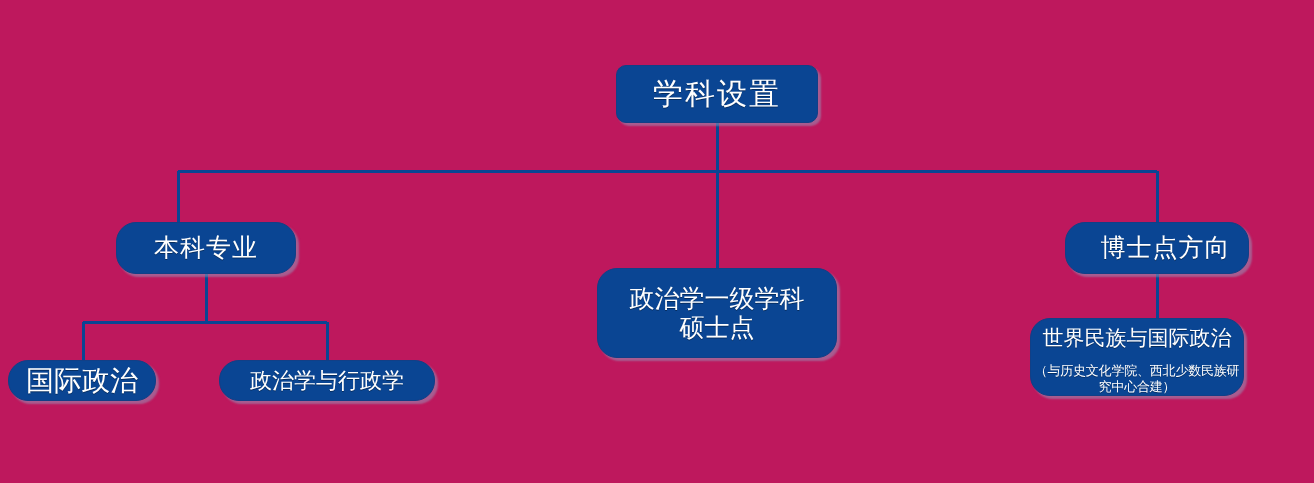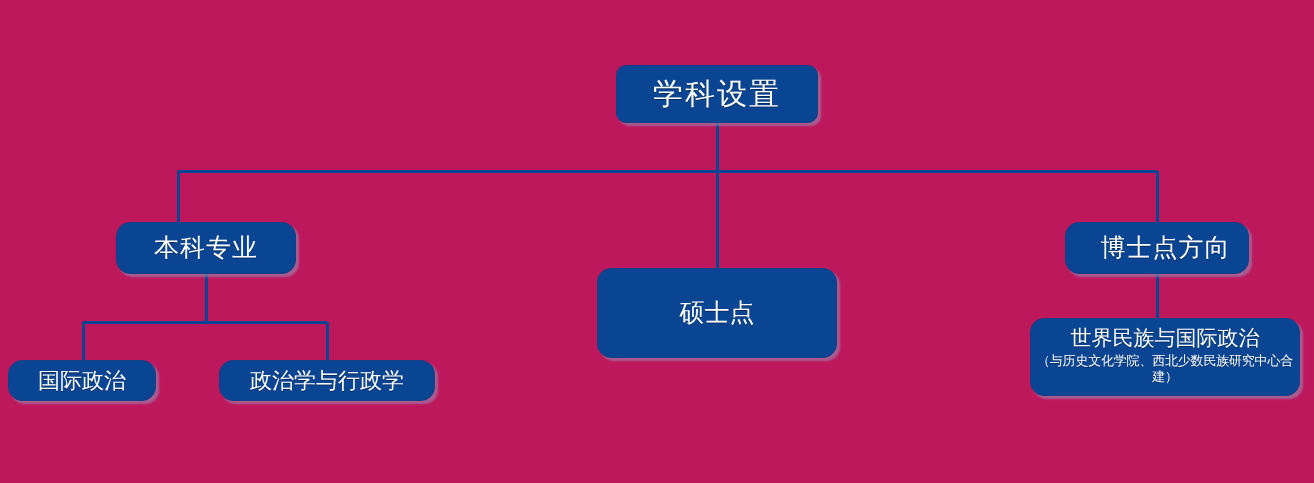--- a/index.html
+++ b/index.html
@@ -22,21 +22,21 @@
     top: 0;
     width: 1314px;
     height: 483px;
     pointer-events: none;
   }
   
   .node {
     position: absolute;
     box-sizing: border-box;
     background: #0a4593;
-    border-radius: 14px;
+    border-radius: 20px;
     color: #ffffff;
     display: flex;
     flex-direction: column;
     align-items: center;
     justify-content: center;
     text-align: center;
     line-height: 1.18;
     box-shadow: 3px 3px 2px rgba(150,150,185,0.55);
     border: 1px solid #123f86;
     white-space: nowrap;
@@ -71,32 +71,32 @@
   }
 
   #node-doctor {
     left: 1065px; top: 222px;  width: 184px; height: 52px;
     font-size: 25px;
   }
   #node-doctor .main-label { letter-spacing: 1px; margin-left: 17px; }
 
   #node-intl-politics {
     left: 8px;    top: 360px;  width: 148px; height: 41px;
-    font-size: 22px;
+    font-size: 28px;
   }
 
   #node-polisci-admin {
     left: 219px;  top: 360px;  width: 216px; height: 41px;
     font-size: 22px;
   }
 
   #node-world-ethnic {
-    left: 1030px; top: 318px;  width: 270px; height: 78px;
+    left: 1030px; top: 318px;  width: 214px; height: 78px;
     font-size: 21px;
-    justify-content: flex-start;
+    justify-content: space-between;
     padding-top: 7px;
   }
   #node-world-ethnic .sub-label {
     font-size: 13px;
     line-height: 1.25;
     margin-top: 2px;
     letter-spacing: -0.2px;
   }
 </style>
 </head>
@@ -128,20 +128,21 @@
 
   <div class="node" id="node-root">
     <span class="main-label">学科设置</span>
   </div>
 
   <div class="node" id="node-undergrad">
     <span class="main-label">本科专业</span>
   </div>
 
   <div class="node" id="node-master">
+    <span class="main-label">政治学一级学科</span>
     <span class="main-label">硕士点</span>
   </div>
 
   <div class="node" id="node-doctor">
     <span class="main-label">博士点方向</span>
   </div>
 
   <div class="node" id="node-intl-politics">
     <span class="main-label">国际政治</span>
   </div>

